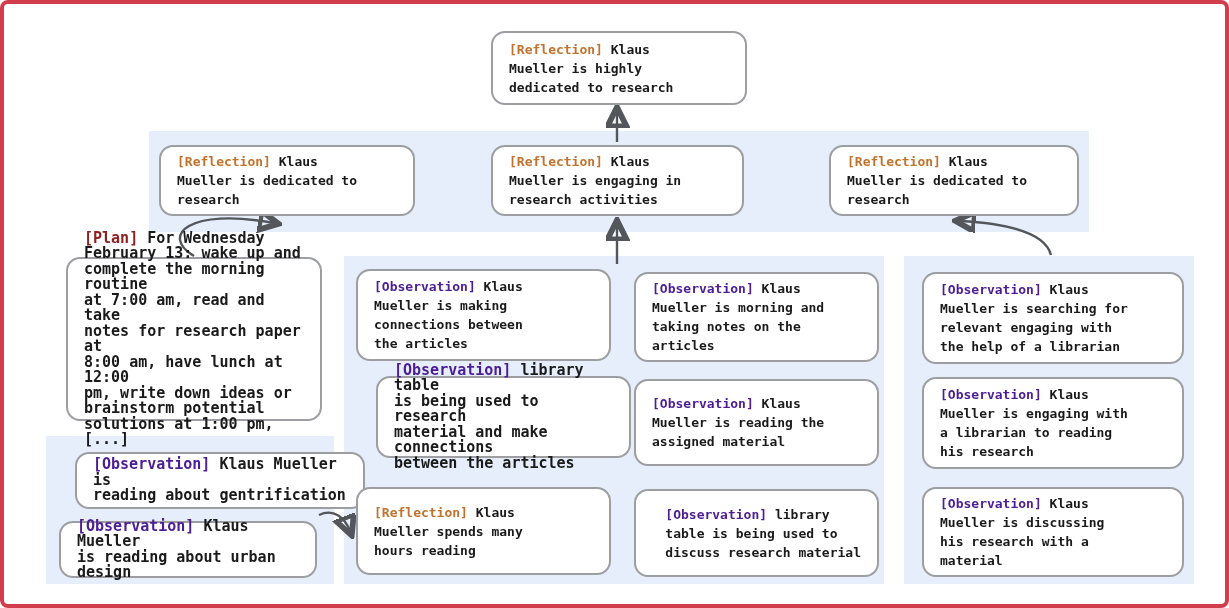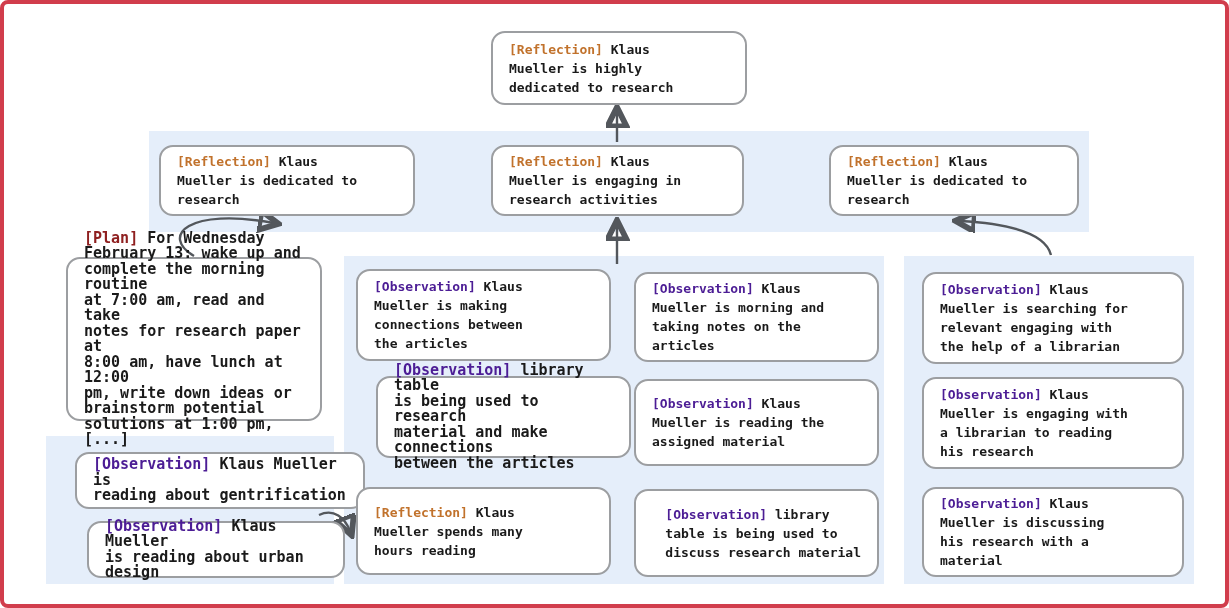--- a/index.html
+++ b/index.html
@@ -84,21 +84,21 @@
 8:00 am, have lunch at 12:00
 pm, write down ideas or
 brainstorm potential
 solutions at 1:00 pm, [...]</span></div>
   </div>
 
   <div class="node sm" style="left:55px; top:448px; width:290px; height:57px;margin-left:16px;">
     <div class="txt"><span class="tag-observation">[Observation]</span><span> Klaus Mueller is
 reading about gentrification</span></div>
   </div>
-  <div class="node sm" style="left:55px; top:517px; width:258px; height:57px;margin-left:28px;">
+  <div class="node sm" style="left:55px; top:517px; width:258px; height:57px;">
     <div class="txt"><span class="tag-observation">[Observation]</span><span> Klaus Mueller
 is reading about urban design</span></div>
   </div>
 
   <div class="node lg" style="left:352px; top:265px; width:255px; height:92px;">
     <div class="txt"><span class="tag-observation">[Observation]</span><span> Klaus
 Mueller is making
 connections between
 the articles</span></div>
   </div>

